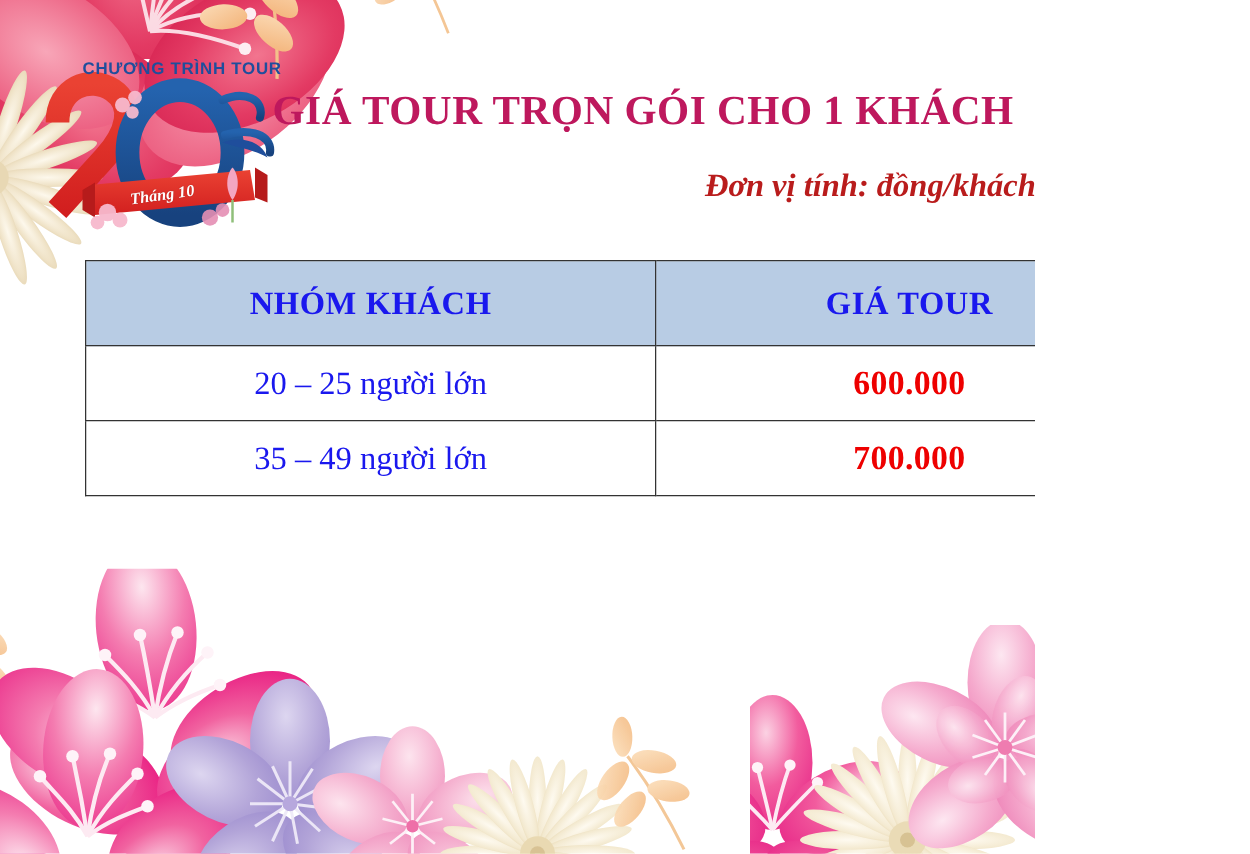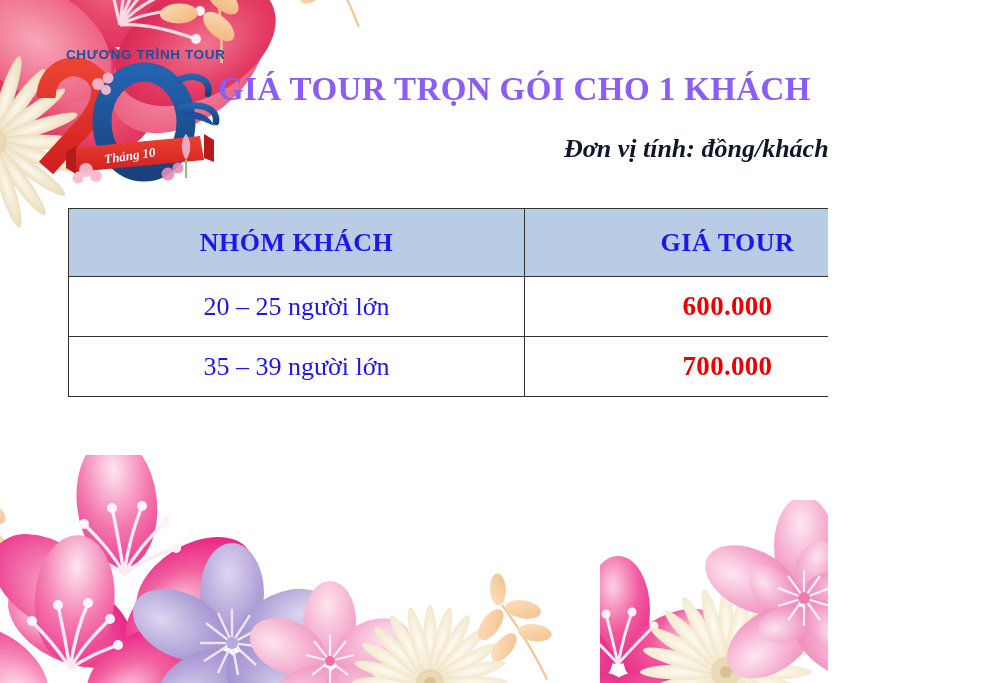--- a/index.html
+++ b/index.html
@@ -70,32 +70,32 @@
 
   
   #main-title {
     position: absolute;
     left: 218px;
     top: 71px;
     font-family: "Liberation Serif", "DejaVu Serif", serif;
     font-weight: bold;
     font-size: 33px;
     letter-spacing: 0.4px;
-    color: #8b5cf6;
+    color: #be185d;
     white-space: nowrap;
   }
   #subtitle {
     position: absolute;
     left: 564px;
     top: 134px;
     font-family: "Liberation Serif", "DejaVu Serif", serif;
     font-style: italic;
     font-weight: bold;
     font-size: 26px;
-    color: #0f172a;
+    color: #b91c1c;
     white-space: nowrap;
   }
 
   
   #price-table {
     position: absolute;
     left: 68px;
     top: 208px;
     width: 862px;
     border-collapse: collapse;
@@ -331,21 +331,21 @@
         <th>NHÓM KHÁCH</th>
         <th>GIÁ TOUR</th>
       </tr>
     </thead>
     <tbody>
       <tr>
         <td class="cell-group">20 – 25 người lớn</td>
         <td class="cell-price">600.000</td>
       </tr>
       <tr>
-        <td class="cell-group">35 – 39 người lớn</td>
+        <td class="cell-group">35 – 49 người lớn</td>
         <td class="cell-price">700.000</td>
       </tr>
     </tbody>
   </table>
 
   <svg class="deco" id="deco-bottom-left" viewBox="0 0 620 260">
     <defs>
       <radialGradient id="blMagenta" cx="40%" cy="30%" r="80%">
         <stop offset="0%" stop-color="#fbd3e2"></stop>
         <stop offset="45%" stop-color="#f163a0"></stop>

